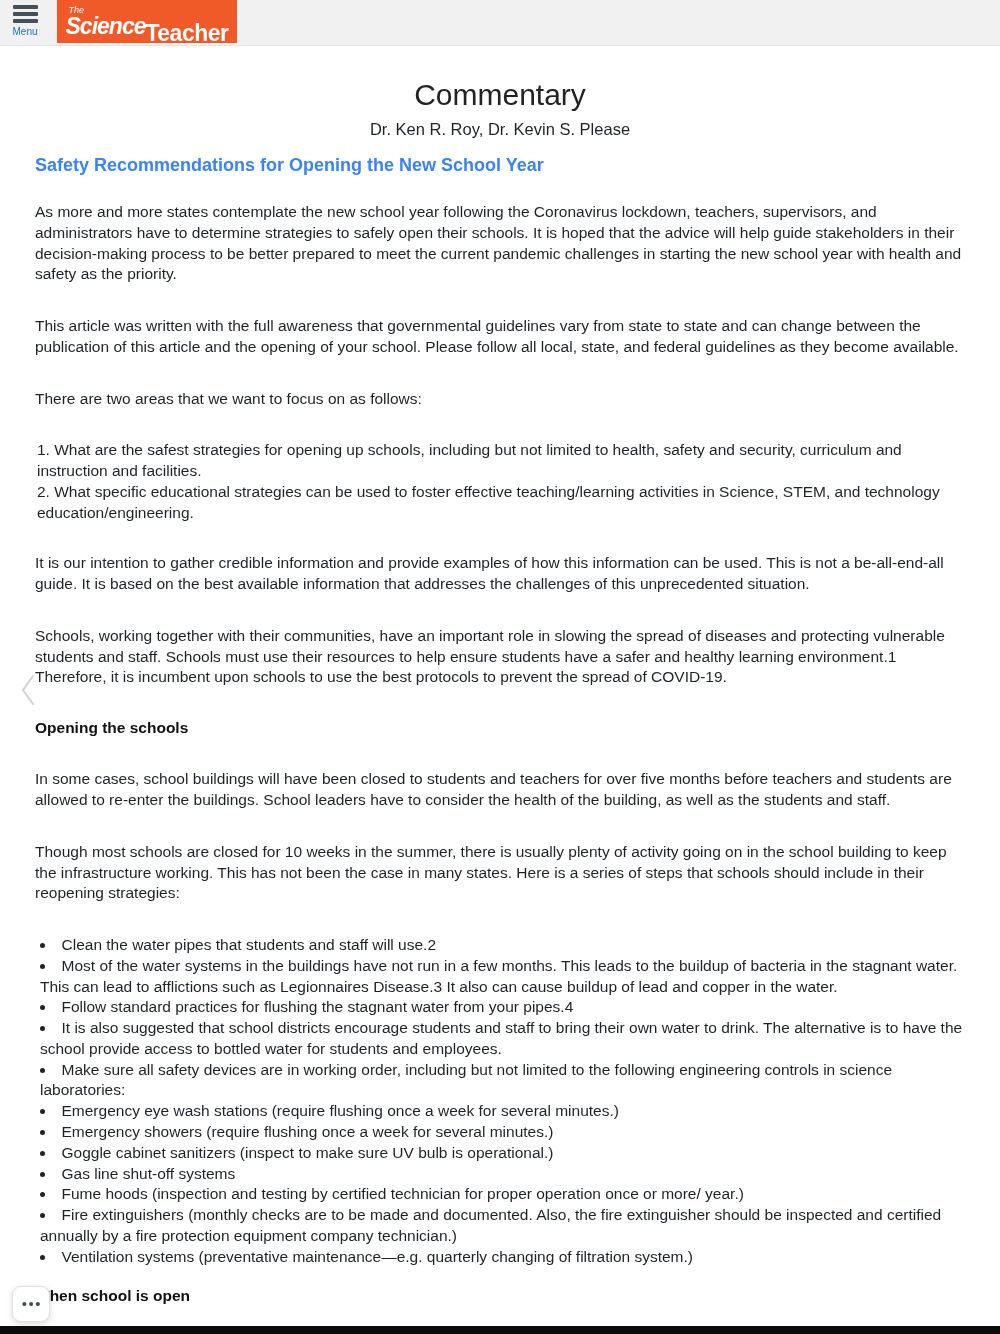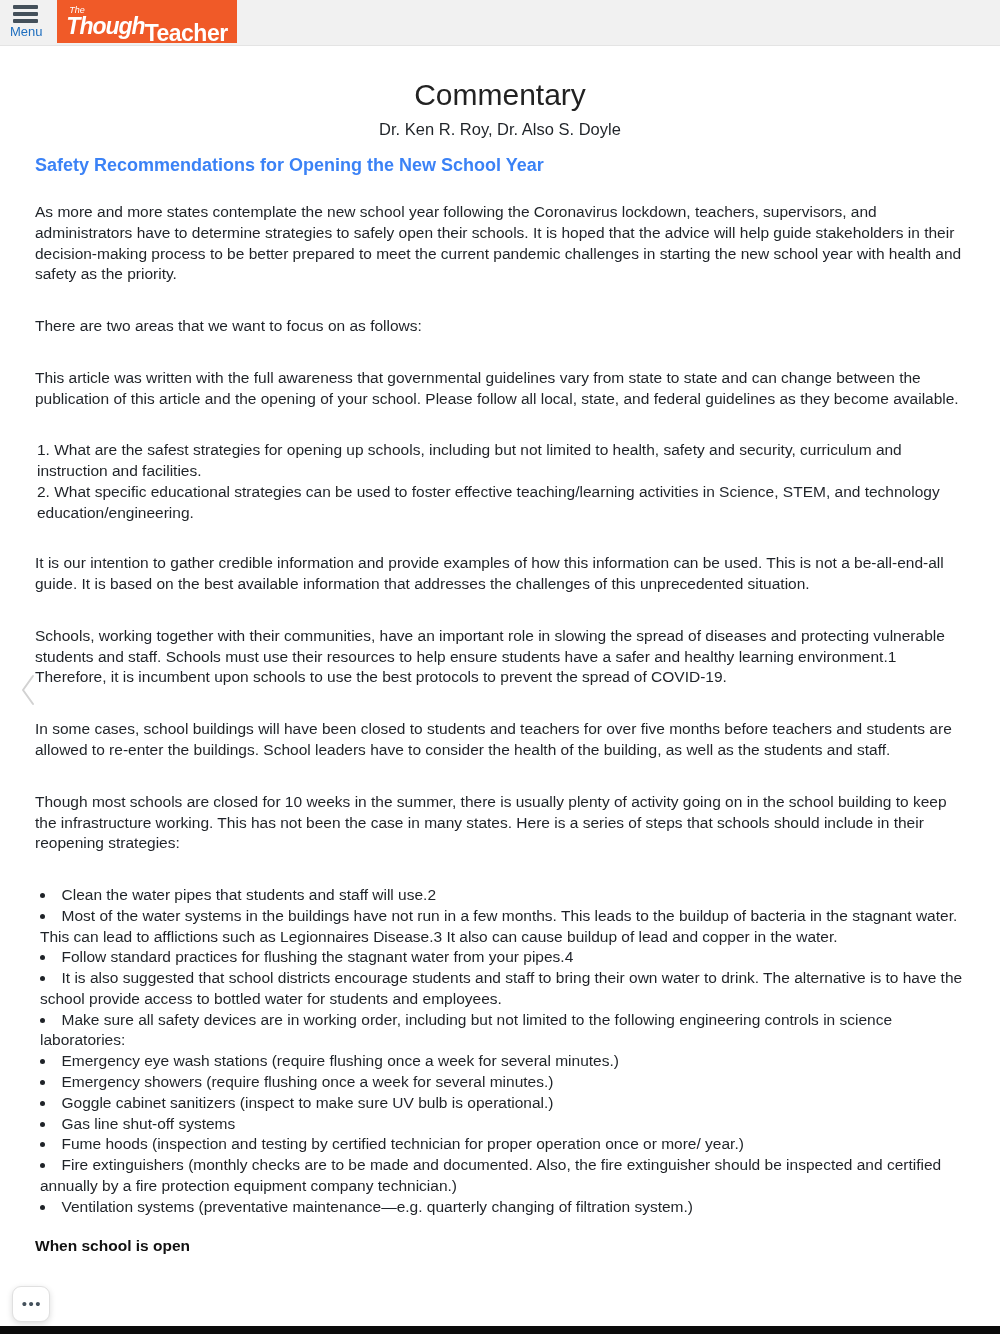--- a/index.html
+++ b/index.html
@@ -32,21 +32,21 @@
   }
   .hamburger { width: 25px; margin: 0 auto; }
   .hamburger span {
     display: block;
     height: 4px;
     background: #44505a;
     margin: 0 0 3px 0;
     border-radius: 1px;
   }
   .menu-label {
-    font-size: 13px;
+    font-size: 10px;
     color: #1f6fbf;
     line-height: 12px;
   }
   .logo {
     position: absolute;
     left: 57px;
     top: 0;
     width: 180px;
     height: 43px;
     background: #f05a28;
@@ -186,40 +186,41 @@
     <div class="hamburger">
       <span></span>
         <span></span>
         <span></span>
     </div>
     <div class="menu-label">Menu</div>
   </div>
   <a class="logo">
     <span class="logo-stack">
       <span class="logo-the">The</span>
-      <span class="logo-science">Though</span>
+      <span class="logo-science">Science</span>
     </span>
     <span class="logo-teacher">Teacher</span>
   </a>
 </header>
 
 <main class="article">
   <h1 class="article-title">Commentary</h1>
-  <div class="article-byline">Dr. Ken R. Roy, Dr. Also S. Doyle</div>
+  <div class="article-byline">Dr. Ken R. Roy, Dr. Kevin S. Please</div>
   <div id="article-body">
       <h2>Safety Recommendations for Opening the New School Year</h2>
       <p>As more and more states contemplate the new school year following the Coronavirus lockdown, teachers, supervisors, and administrators have to determine strategies to safely open their schools. It is hoped that the advice will help guide stakeholders in their decision-making process to be better prepared to meet the current pandemic challenges in starting the new school year with health and safety as the priority.</p>
+      <p>This article was written with the full awareness that governmental guidelines vary from state to state and can change between the publication of this article and the opening of your school. Please follow all local, state, and federal guidelines as they become available.</p>
       <p>There are two areas that we want to focus on as follows:</p>
-      <p>This article was written with the full awareness that governmental guidelines vary from state to state and can change between the publication of this article and the opening of your school. Please follow all local, state, and federal guidelines as they become available.</p>
       <ol>
         <li>What are the safest strategies for opening up schools, including but not limited to health, safety and security, curriculum and instruction and facilities.</li>
         <li>What specific educational strategies can be used to foster effective teaching/learning activities in Science, STEM, and technology education/engineering.</li>
       </ol>
       <p>It is our intention to gather credible information and provide examples of how this information can be used. This is not a be-all-end-all guide. It is based on the best available information that addresses the challenges of this unprecedented situation.</p>
       <p>Schools, working together with their communities, have an important role in slowing the spread of diseases and protecting vulnerable students and staff. Schools must use their resources to help ensure students have a safer and healthy learning environment.1 Therefore, it is incumbent upon schools to use the best protocols to prevent the spread of COVID-19.</p>
+      <h3>Opening the schools</h3>
       <p>In some cases, school buildings will have been closed to students and teachers for over five months before teachers and students are allowed to re-enter the buildings. School leaders have to consider the health of the building, as well as the students and staff.</p>
       <p>Though most schools are closed for 10 weeks in the summer, there is usually plenty of activity going on in the school building to keep the infrastructure working. This has not been the case in many states. Here is a series of steps that schools should include in their reopening strategies:</p>
       <ul>
         <li>Clean the water pipes that students and staff will use.2</li>
         <li>Most of the water systems in the buildings have not run in a few months. This leads to the buildup of bacteria in the stagnant water. This can lead to afflictions such as Legionnaires Disease.3 It also can cause buildup of lead and copper in the water.</li>
         <li>Follow standard practices for flushing the stagnant water from your pipes.4</li>
         <li>It is also suggested that school districts encourage students and staff to bring their own water to drink. The alternative is to have the school provide access to bottled water for students and employees.</li>
         <li>Make sure all safety devices are in working order, including but not limited to the following engineering controls in science laboratories:</li>
         <li>Emergency eye wash stations (require flushing once a week for several minutes.)</li>
         <li>Emergency showers (require flushing once a week for several minutes.)</li>

